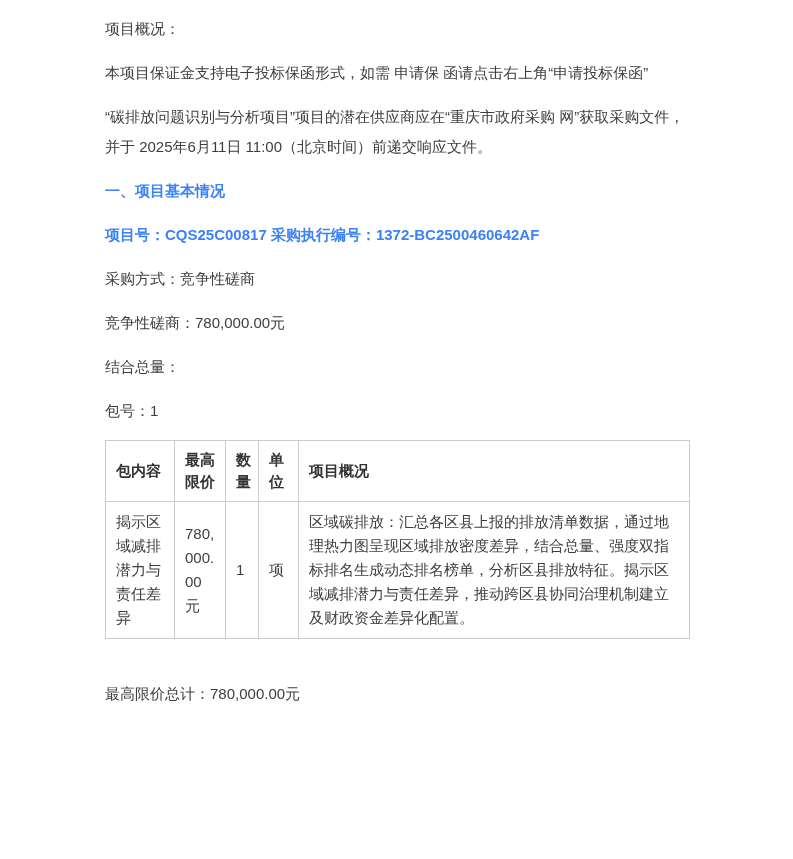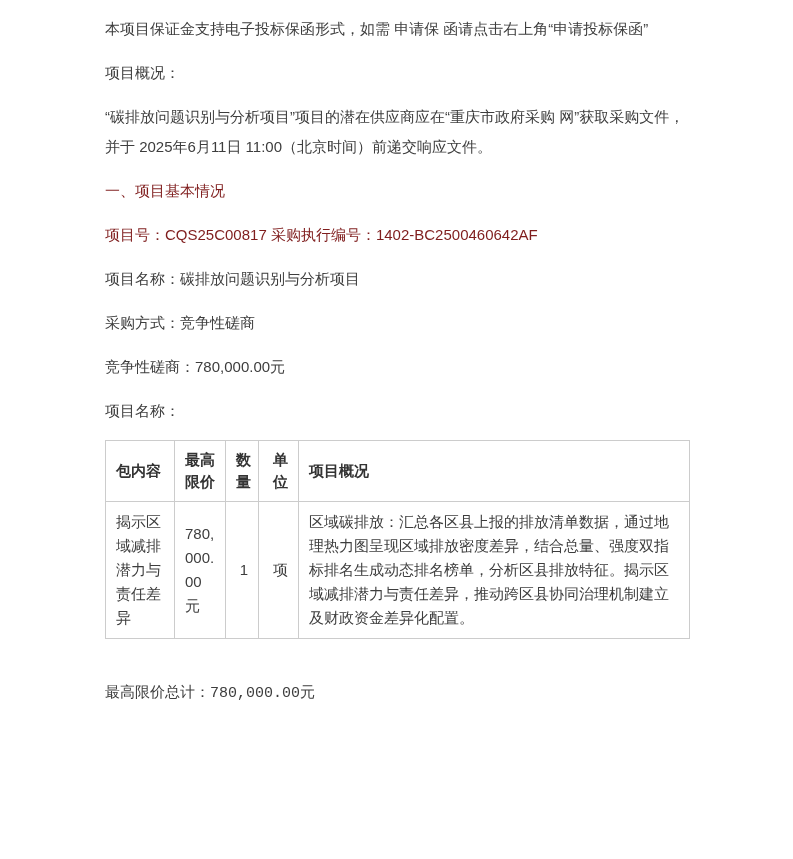--- a/index.html
+++ b/index.html
@@ -18,22 +18,22 @@
     color: #3d3d3d;
     overflow: hidden;
   }
   .para {
     font-size: 15px;
     line-height: 30px;
     margin: 0 0 14px 0;
     font-weight: normal;
   }
   .bold {
-    font-weight: normal;
-    color: #7f1d1d;
+    font-weight: bold;
+    color: #3b82f6;
   }
   table.pkg-table {
     border-collapse: collapse;
     table-layout: fixed;
     width: 585px;
     margin-top: 13px;
     font-size: 15px;
     color: #3d3d3d;
   }
   table.pkg-table th,
@@ -45,60 +45,59 @@
     word-break: break-all;
   }
   table.pkg-table th {
     font-weight: bold;
     color: #333333;
     text-align: left;
     line-height: 22px;
   }
   table.pkg-table th.center,
   table.pkg-table td.center {
-    text-align: right;
+    text-align: left;
     border-radius: 8px;
   }
   table.pkg-table td {
     line-height: 24px;
     text-align: left;
   }
   td.justify {
     text-align: justify;
     text-justify: inter-ideograph;
   }
   .total-line {
     margin-top: 40px;
-    font-family: Liberation Mono, monospace;
   }
 </style>
 </head>
 <body>
 
 <div class="page">
 
+  <p class="para">项目概况：</p>
+
   <p class="para">本项目保证金支持电子投标保函形式，如需 申请保 函请点击右上角“申请投标保函”</p>
-
-  <p class="para">项目概况：</p>
 
   <p class="para">“碳排放问题识别与分析项目”项目的潜在供应商应在“重庆市政府采购 网”获取采购文件，并于 2025年6月11日 11:00（北京时间）前递交响应文件。</p>
 
   <p class="para bold">一、项目基本情况</p>
 
-  <p class="para bold">项目号：CQS25C00817 采购执行编号：1402-BC2500460642AF</p>
+  <p class="para bold">项目号：CQS25C00817 采购执行编号：1372-BC2500460642AF</p>
 
-  <p class="para">项目名称：碳排放问题识别与分析项目</p>
 
   <p class="para">采购方式：竞争性磋商</p>
 
   <p class="para">竞争性磋商：780,000.00元</p>
 
 
-  <p class="para">项目名称：</p>
+  <p class="para">结合总量：</p>
 
+  <p class="para">包号：1</p>
 
   <table class="pkg-table">
     <colgroup>
       <col style="width:69px">
       <col style="width:51px">
       <col style="width:33px">
       <col style="width:40px">
       <col>
     </colgroup>
     <thead>

